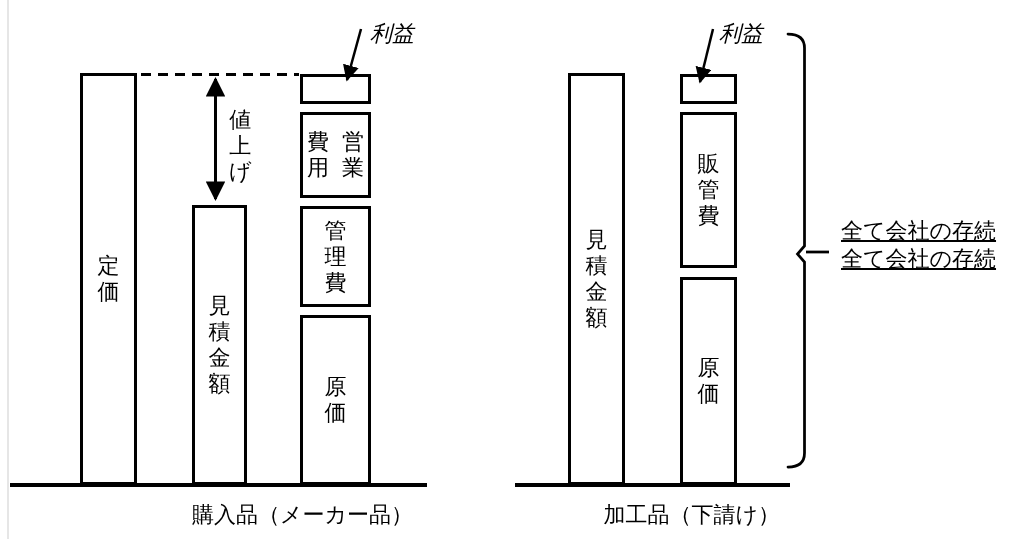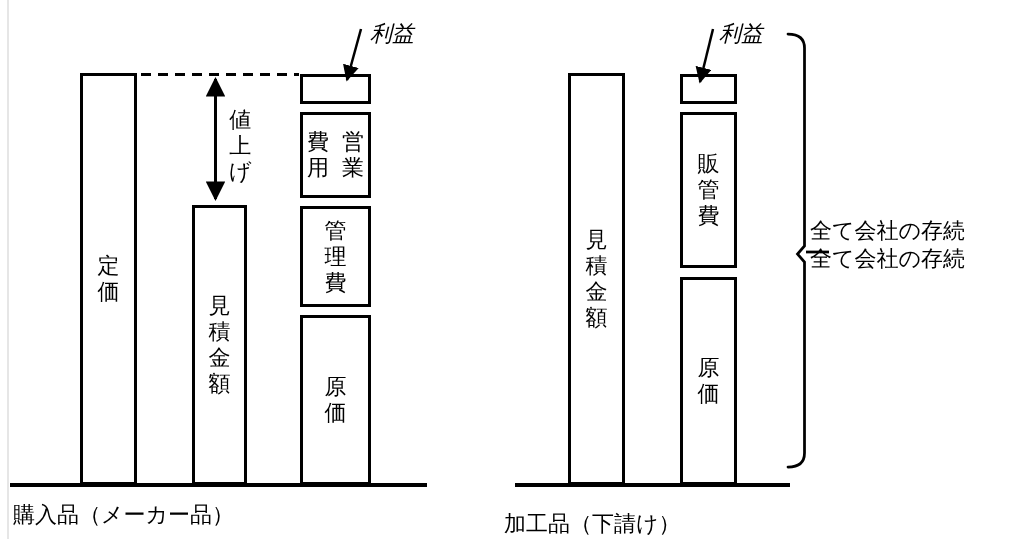--- a/index.html
+++ b/index.html
@@ -7,21 +7,21 @@
     position:relative;width:1024px;height:539px;background:#ffffff;overflow:hidden;
     font-family:"Liberation Sans","DejaVu Sans",sans-serif;color:#000;
   }
   .edge-line{position:absolute;left:7px;top:0;width:2px;height:539px;background:#e6e6e6;}
   .bar{
     position:absolute;box-sizing:border-box;border:3px solid #000;background:#fff;
     display:flex;align-items:center;justify-content:center;
   }
   .bar.thick{border-width:3.5px;}
   .baseline{position:absolute;height:4px;background:#000;}
-  .caption{position:absolute;font-size:22px;text-align:left;white-space:nowrap;}
+  .caption{position:absolute;font-size:22px;text-align:right;white-space:nowrap;}
   .hlabel{position:absolute;font-size:22px;white-space:nowrap;font-style:italic;}
   .note{position:absolute;font-size:22px;line-height:28px;white-space:nowrap;}
   [data-vtext]{display:flex;flex-direction:row-reverse;gap:13px;}
   .vcol{display:flex;flex-direction:column;}
   .vchar{height:26px;line-height:26px;font-size:22px;text-align:center;}
   .vfloat{position:absolute;}
   svg.overlay{position:absolute;left:0;top:0;pointer-events:none;}
 </style>
 </head>
 <body>
@@ -127,25 +127,25 @@
     <div data-vtext="">
         <div class="vcol">
           <div class="vchar">原</div>
           <div class="vchar">価</div>
         </div>
       </div>
   </div>
 
   <div class="baseline" style="left:515px;top:483px;width:275px;"></div>
 
-  <div class="caption" style="left:504px;top:500px;width:300px;margin-top:9px;">加工品（下請け）</div>
+  <div class="caption" style="left:480px;top:500px;width:300px;">加工品（下請け）</div>
 
   <div class="hlabel" style="left:719px;top:19px;">利益</div>
 
-  <div class="note" style="left:810px;top:217px;">
+  <div class="note" style="left:841px;top:217px;text-decoration:underline;">
     <div>全て会社の存続</div>
     <div>全て会社の存続</div>
   </div>
 
   <svg class="overlay" width="1024" height="539" viewBox="0 0 1024 539">
     <defs>
       <marker id="ah" viewBox="0 0 10 10" refX="9" refY="5" markerWidth="6.5" markerHeight="6.5" orient="auto-start-reverse">
         <path d="M0 0 L10 5 L0 10 z" fill="#000"></path>
       </marker>
     </defs>

